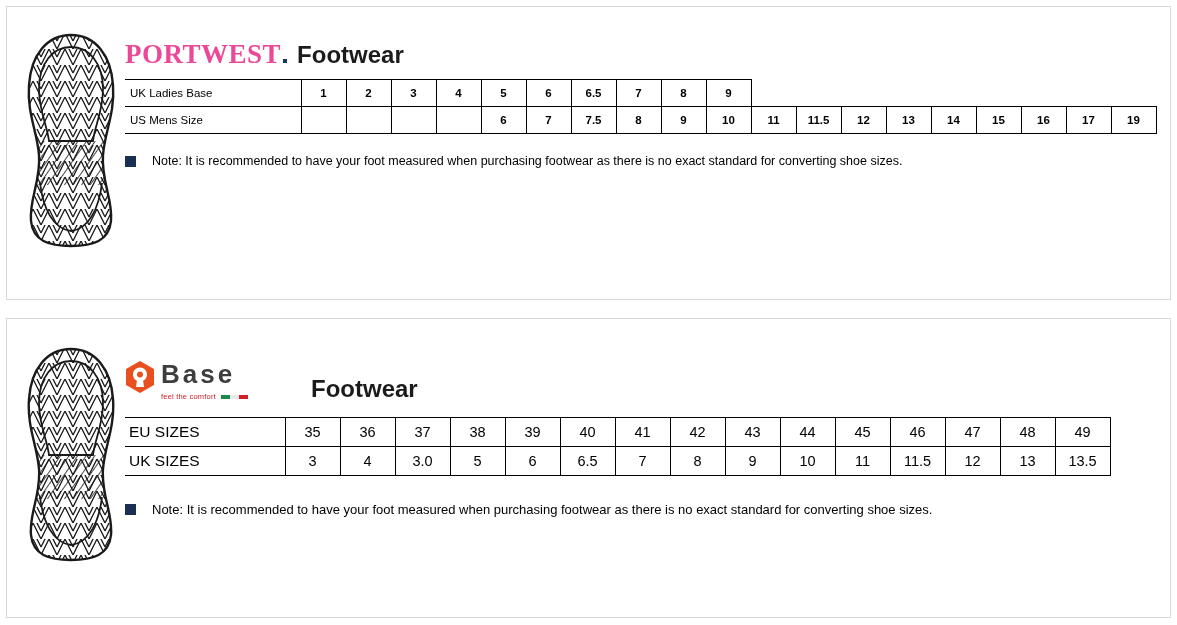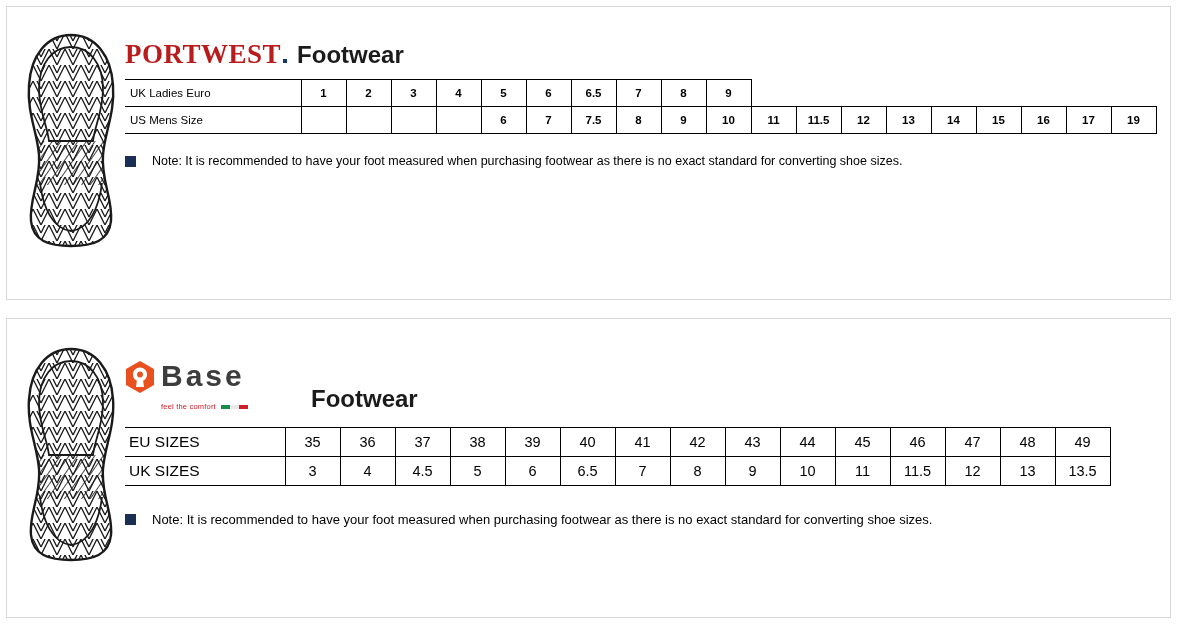--- a/index.html
+++ b/index.html
@@ -54,21 +54,21 @@
   .brand-row {
     display: flex;
     align-items: baseline;
     gap: 10px;
   }
   .portwest-word {
     font-family: "Liberation Serif", serif;
     font-weight: bold;
     font-size: 27px;
     letter-spacing: 0.5px;
-    color: #b91c1c;
+    color: #ec4899;
     line-height: 1;
   }
   .portwest-dot {
     display: inline-block;
     width: 4px;
     height: 4px;
     background: #15375e;
     margin-left: 2px;
     vertical-align: baseline;
   }
@@ -96,30 +96,30 @@
     height: 32px;
     flex: none;
   }
   .base-letters {
     position: relative;
     width: 138px;
   }
   .base-word {
     font-family: "Liberation Sans", sans-serif;
     font-weight: bold;
-    font-size: 30px;
+    font-size: 26px;
     letter-spacing: 3px;
     color: #3d3d3d;
     line-height: 1;
   }
   .base-tagline-row {
     display: flex;
     align-items: center;
     gap: 5px;
-    margin-top: 11px;
+    margin-top: 5px;
   }
   .base-tagline {
     font-size: 7.5px;
     color: #cf2027;
     font-family: "Liberation Sans", sans-serif;
     letter-spacing: 0.2px;
   }
   .flag {
     display: inline-flex;
     height: 4px;
@@ -237,21 +237,21 @@
       <span class="brand-suffix">Footwear</span>
     </div>
 
     <table id="table-portwest">
       <colgroup>
         <col style="width:176px">
         <col span="19" style="width:45px">
       </colgroup>
       <tbody>
         <tr>
-          <td class="rowlabel">UK Ladies Euro</td>
+          <td class="rowlabel">UK Ladies Base</td>
           <td>1</td>
           <td>2</td>
           <td>3</td>
           <td>4</td>
           <td>5</td>
           <td>6</td>
           <td>6.5</td>
           <td>7</td>
           <td>8</td>
           <td>9</td>
@@ -370,21 +370,21 @@
           <td>45</td>
           <td>46</td>
           <td>47</td>
           <td>48</td>
           <td>49</td>
         </tr>
         <tr>
           <td>UK SIZES</td>
           <td>3</td>
           <td>4</td>
-          <td>4.5</td>
+          <td>3.0</td>
           <td>5</td>
           <td>6</td>
           <td>6.5</td>
           <td>7</td>
           <td>8</td>
           <td>9</td>
           <td>10</td>
           <td>11</td>
           <td>11.5</td>
           <td>12</td>

